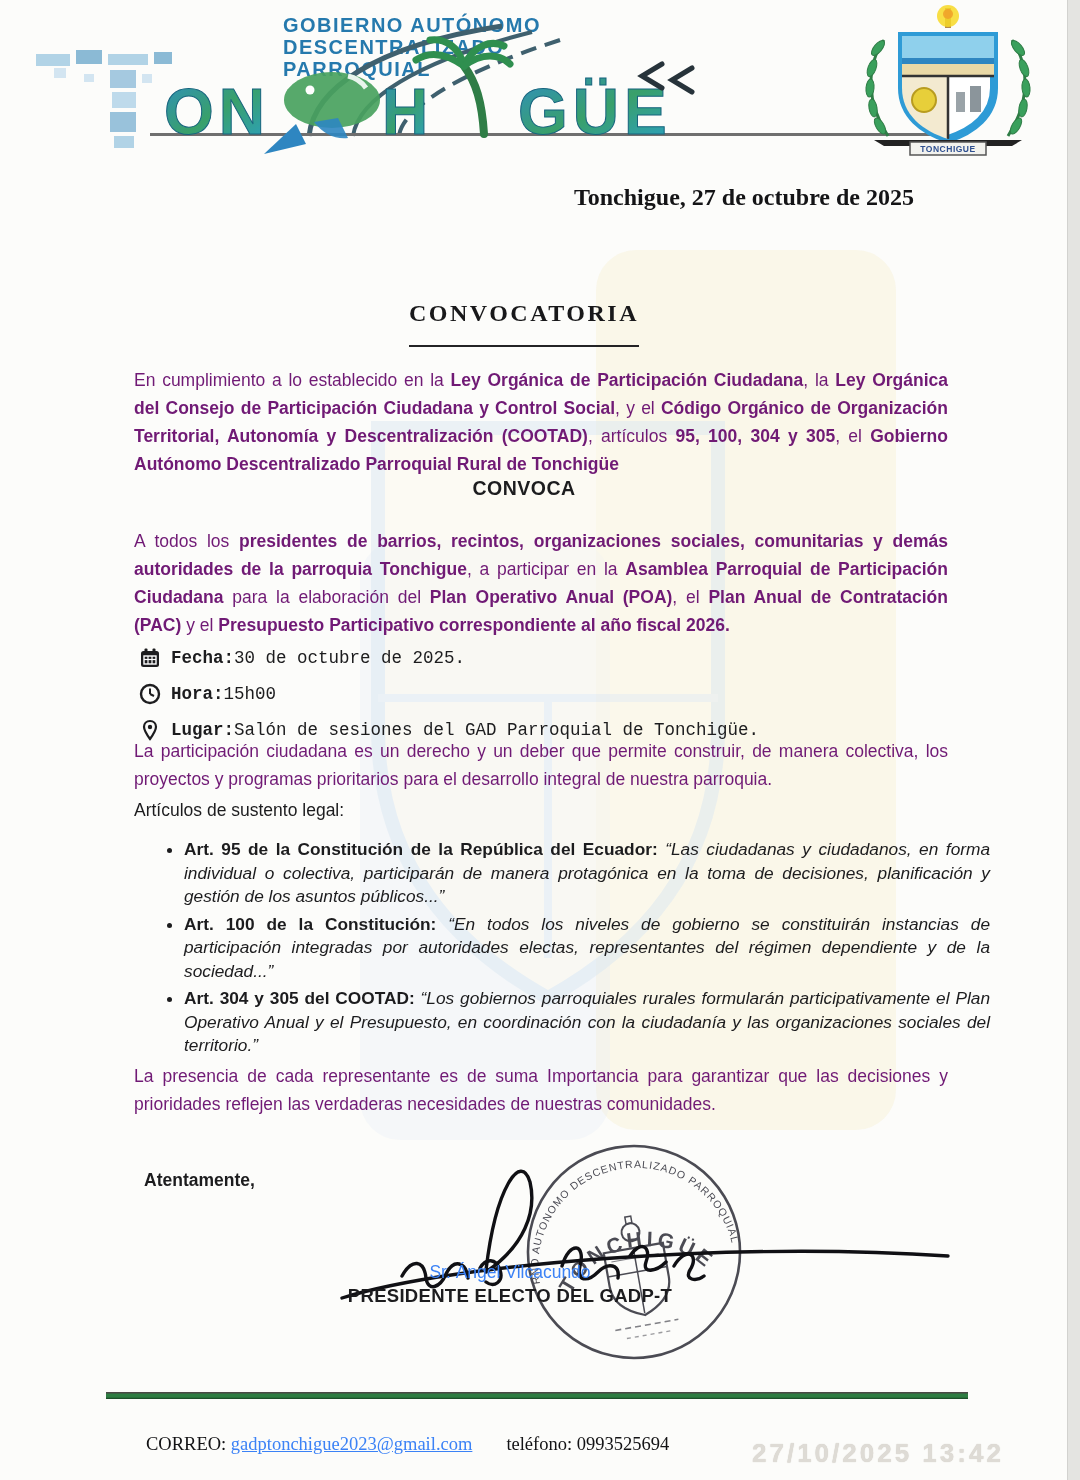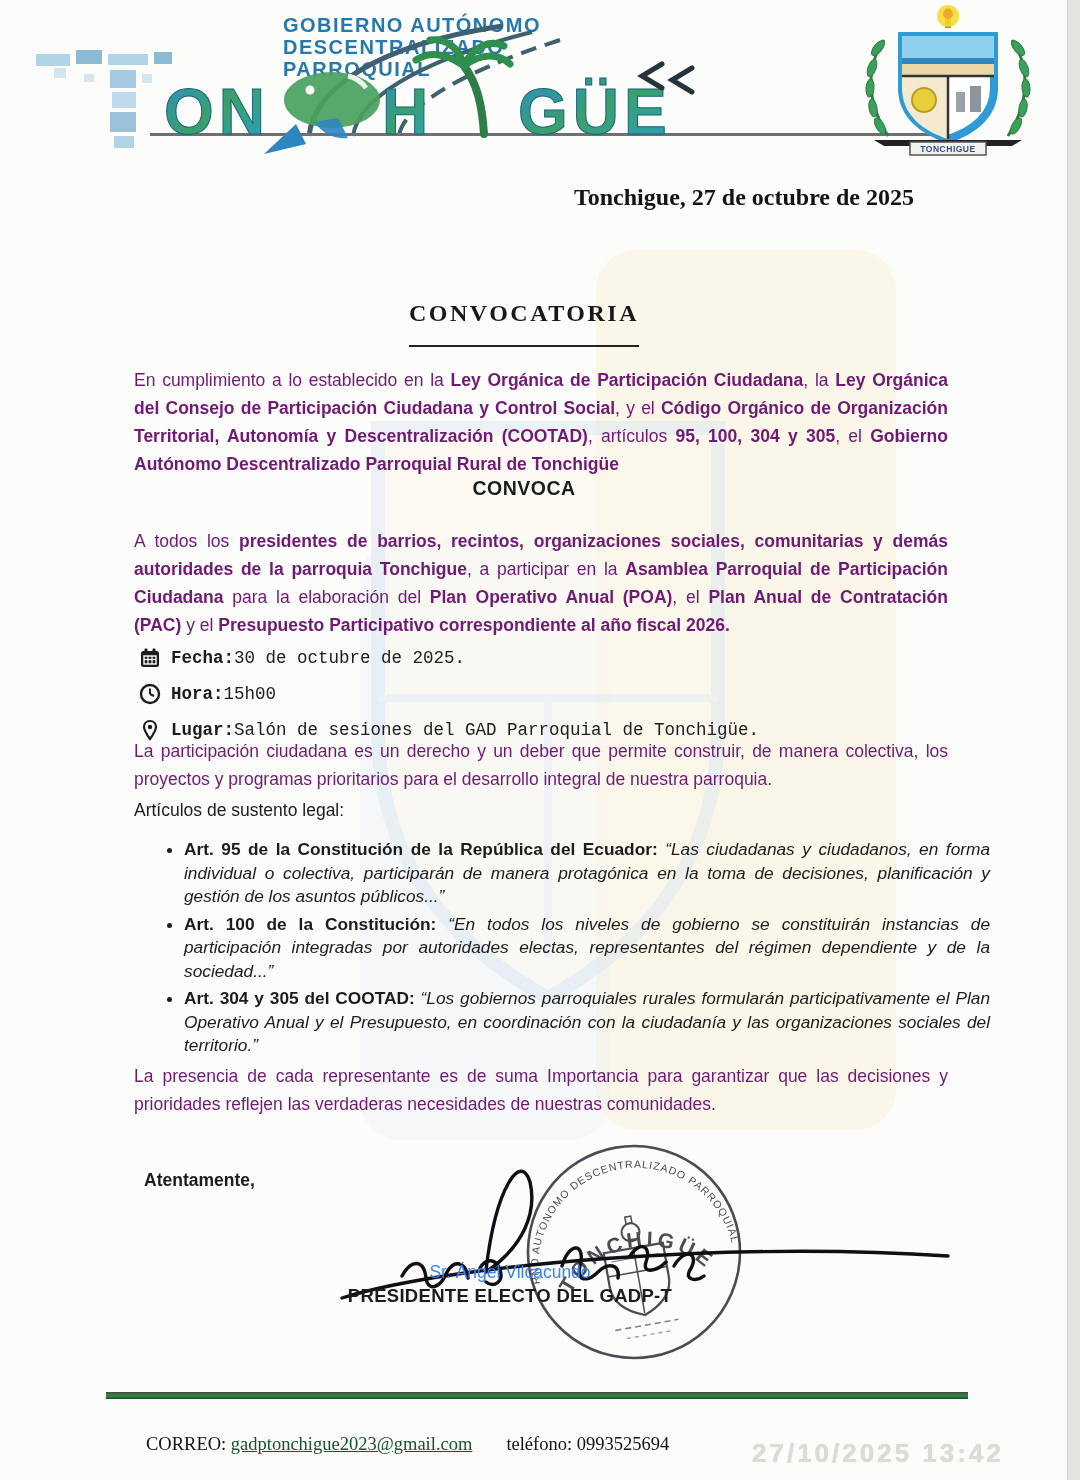--- a/index.html
+++ b/index.html
@@ -41,21 +41,21 @@
   .sig{left:318px;top:1146px;}
   .signer{left:290px;top:1262px;width:440px;text-align:center;}
   .signer-name{font-size:17.5px;color:#3b82f6;}
   .signer-title{font-size:18.5px;font-weight:bold;letter-spacing:.3px;margin-top:2px;}
   
   .footer-rule{left:106px;top:1392px;width:862px;height:7px;
                background:linear-gradient(180deg,#4a4a46 0%,#4a4a46 14%,#2e7d42 30%,#2e7d42 72%,#173f21 100%);}
   .footer-line{left:146px;font-family:"Liberation Serif",serif;font-size:18.5px;color:#121214;}
   .f1{top:1404px;}
   .f2{top:1434px;}
-  .email-link{color:#14532d;text-decoration:underline;}
+  .email-link{color:#3b82f6;text-decoration:underline;}
   .phone-gap{display:inline-block;width:34px;}
   .scan-timestamp{left:752px;top:1432px;font-size:26px;font-weight:bold;letter-spacing:3px;
                   color:#dedbd5;text-shadow:0 0 1px #cac6bf;margin-top:6px;}
 </style>
 </head>
 <body>
 
 <div class="page">
 
   <div class="abs tint-yellow"></div>

